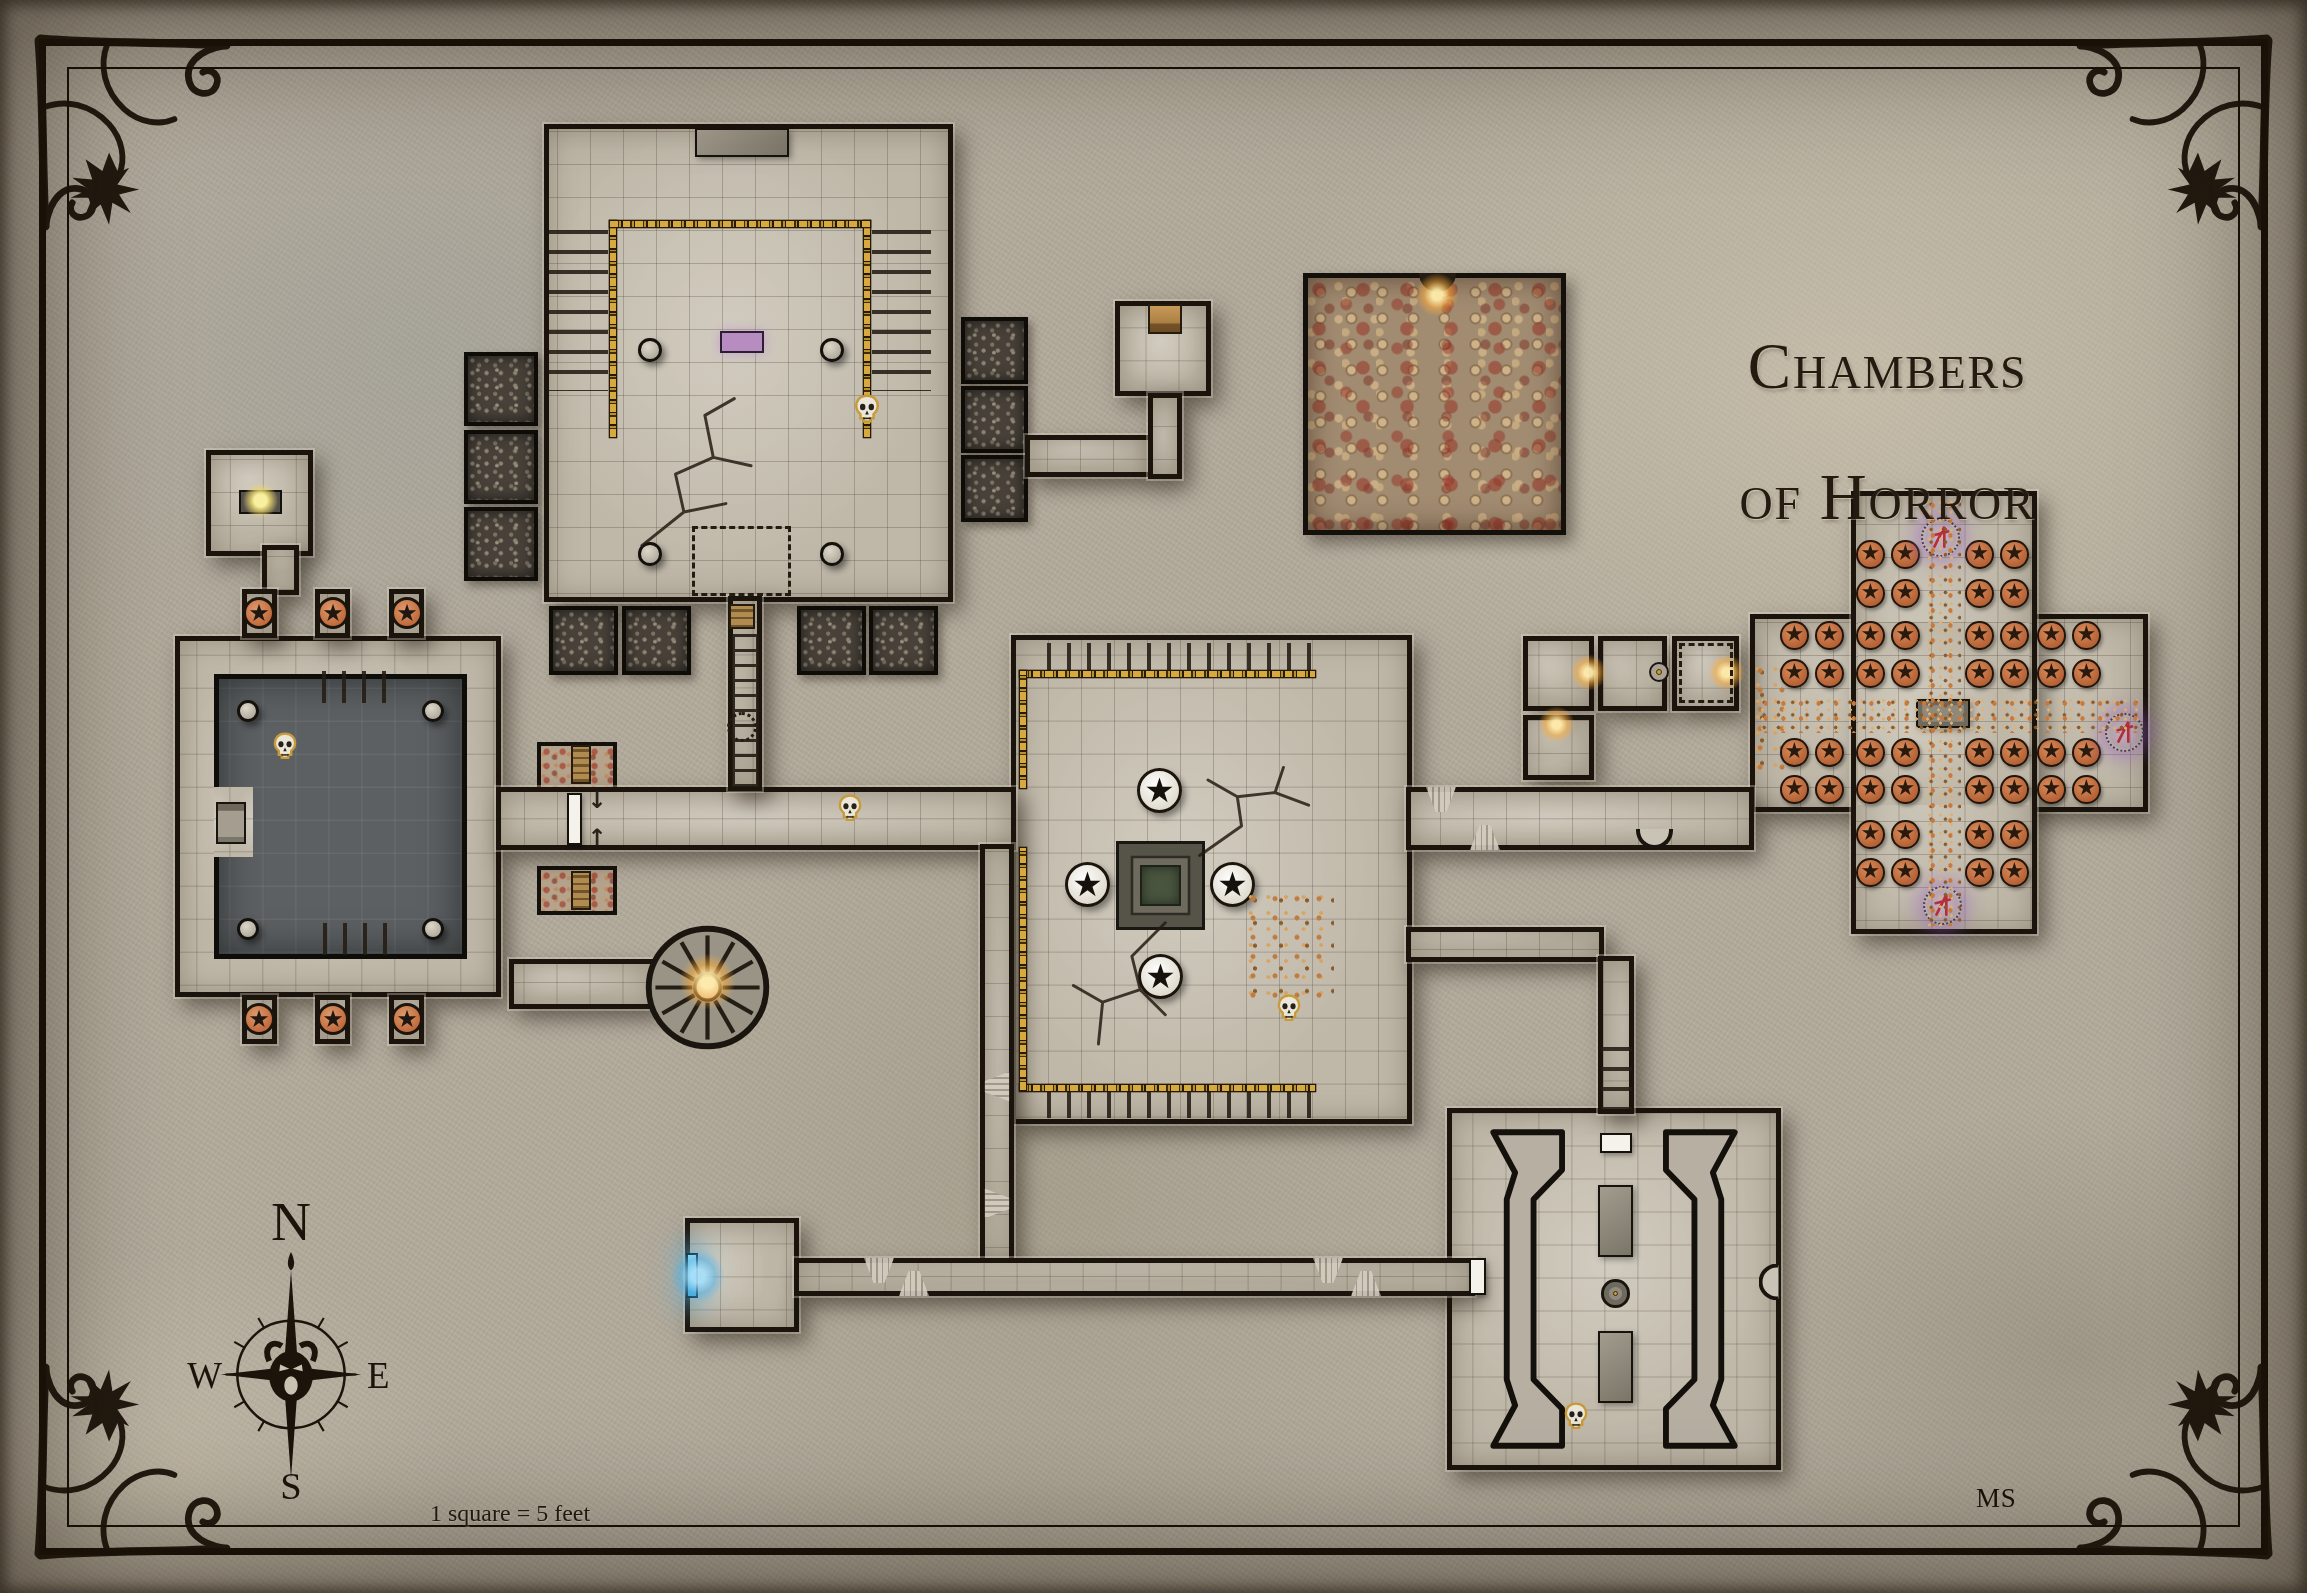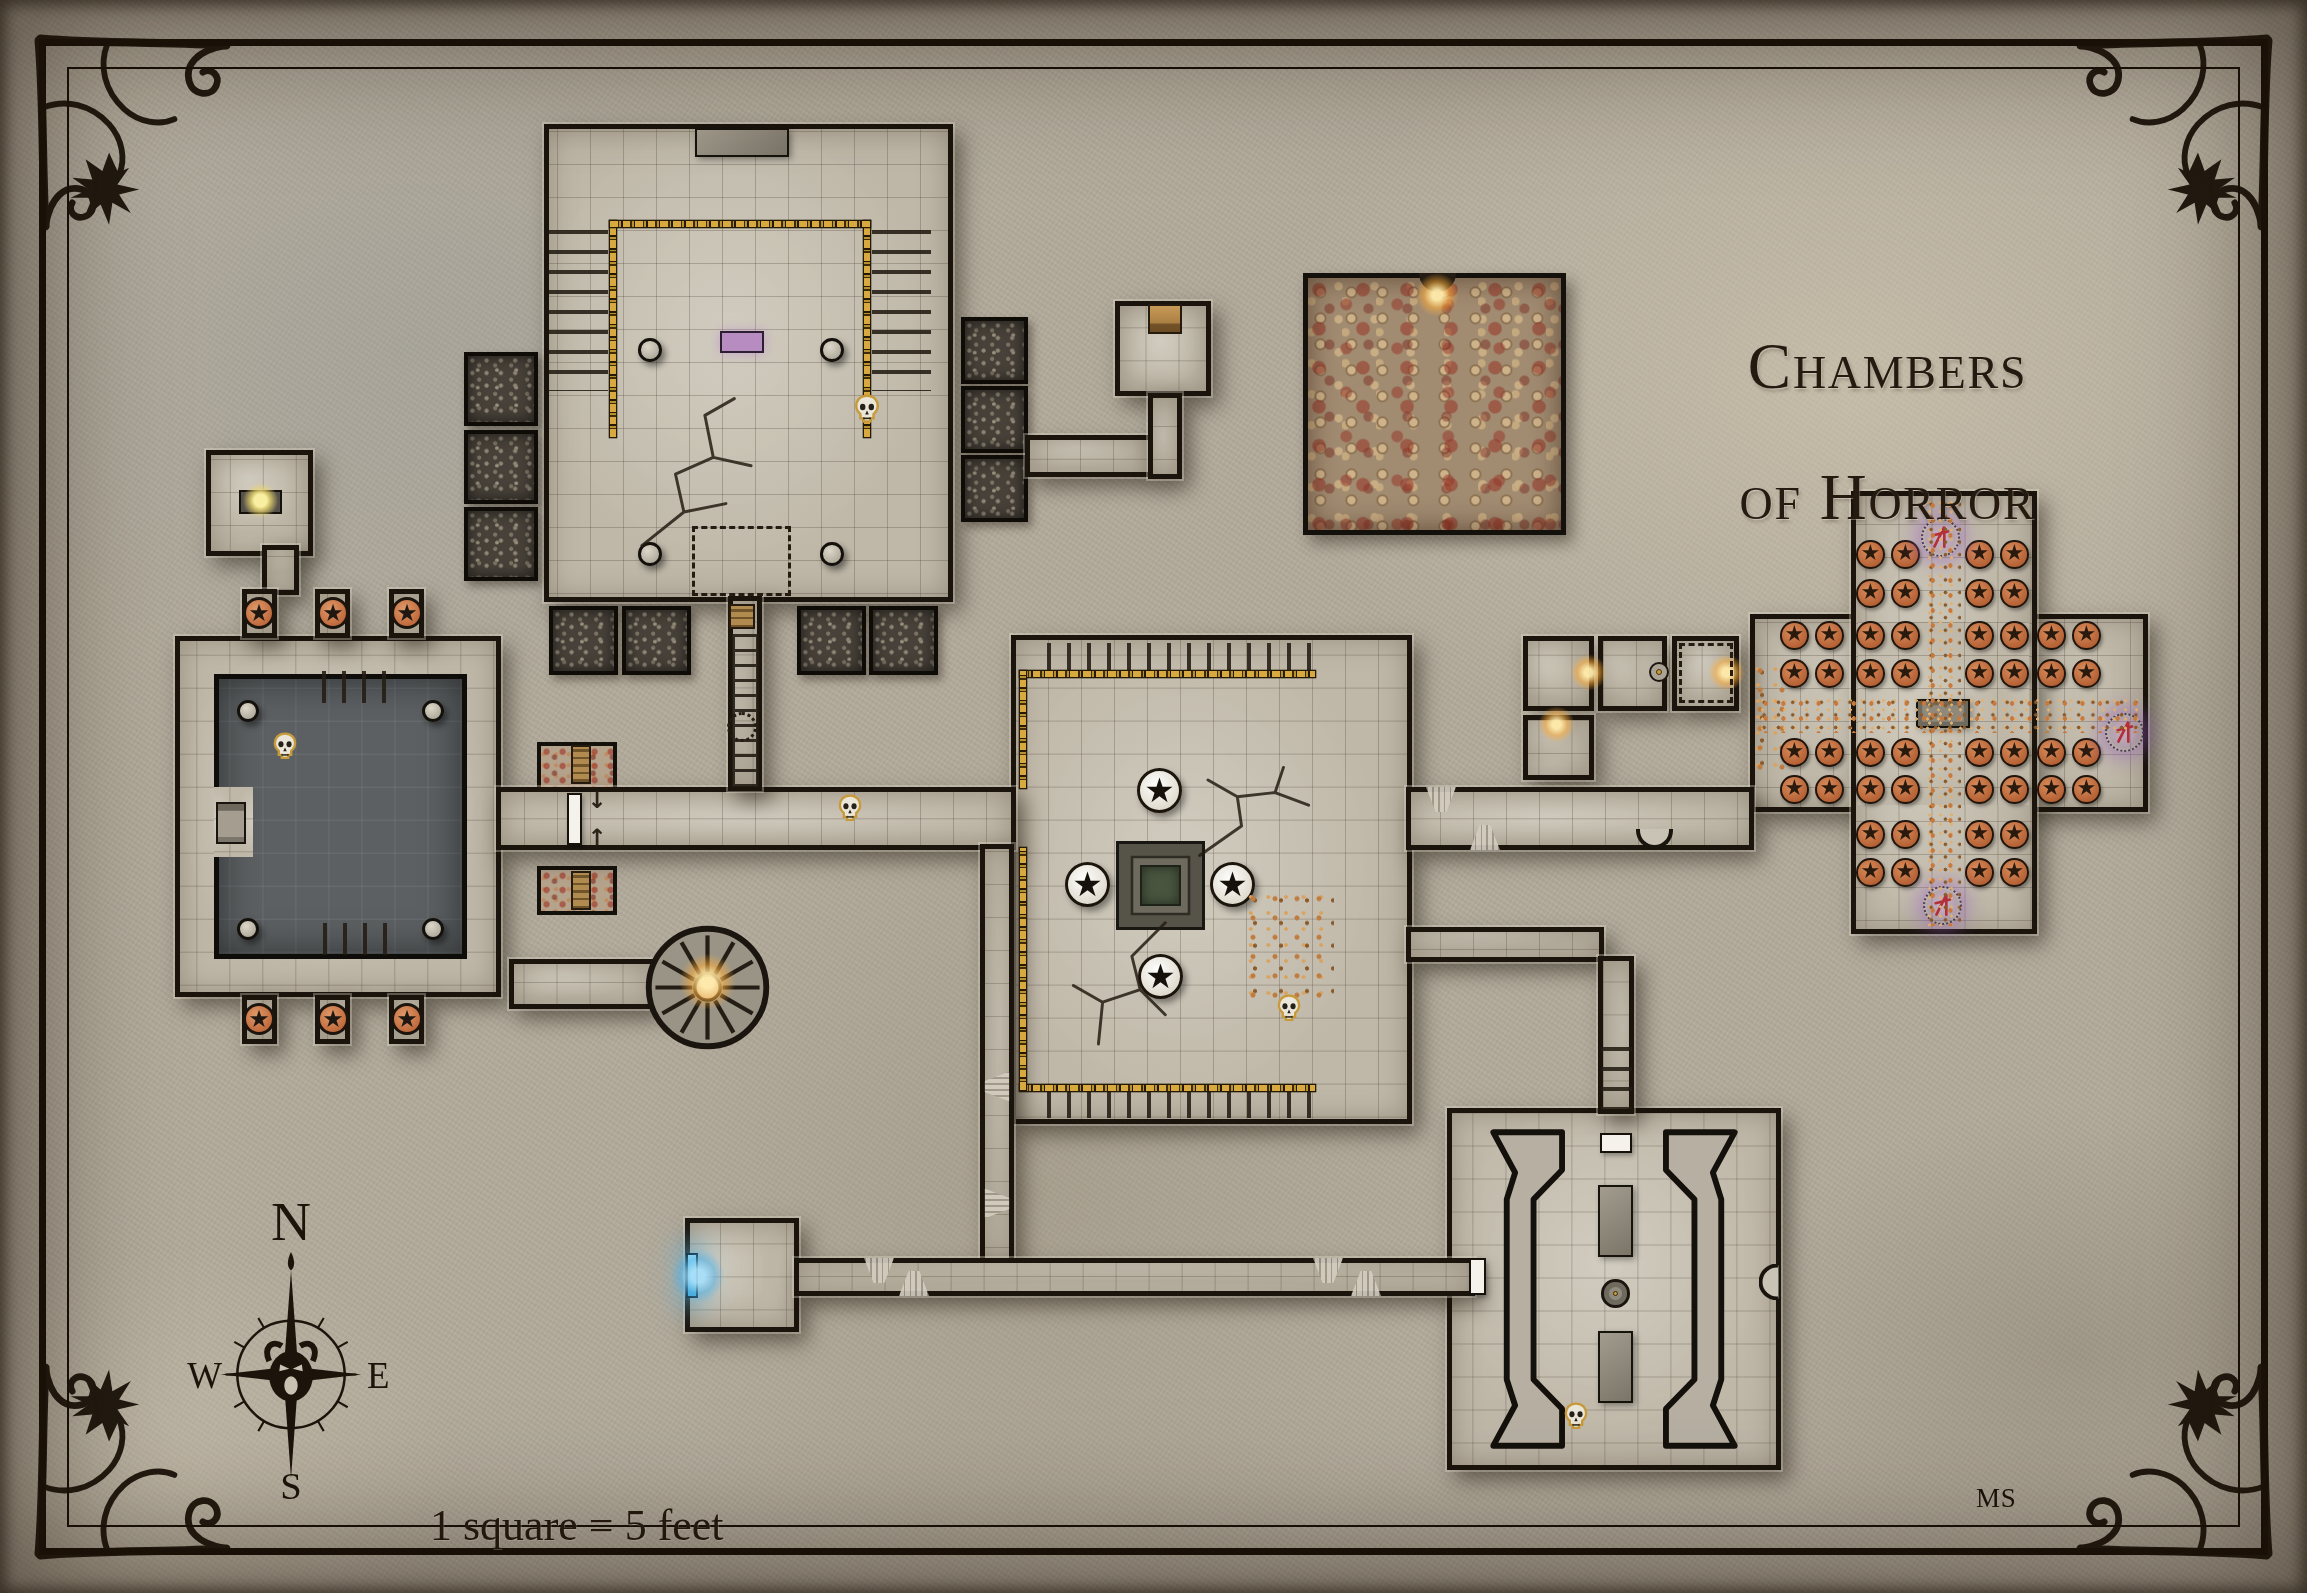--- a/index.html
+++ b/index.html
@@ -24,21 +24,21 @@
   .c-tl{left:32px;top:32px;}
   .c-tr{right:32px;top:32px;transform:scaleX(-1);}
   .c-bl{left:32px;bottom:32px;transform:scaleY(-1);}
   .c-br{right:32px;bottom:32px;transform:scale(-1,-1);}
   
   .title{position:absolute;font-variant:small-caps;color:#241a10;text-align:center;
     text-shadow:0.8px 0.8px 0 rgba(245,238,220,.35), 1.7px 2.5px 3.4px rgba(40,25,10,.25);letter-spacing:1.7px;}
   #t1{left:1686px;top:176px;width:403px;font-size:87px;}
   #t2{left:1686px;top:329px;width:403px;font-size:65px;}
   #t3{left:1686px;top:460px;width:403px;font-size:65px;}
-  #scale{position:absolute;left:430px;top:1500px;font-size:44px;color:#241a10;
+  #scale{position:absolute;left:430px;top:1500px;font-size:24px;color:#241a10;
     text-shadow:0.8px 0.8px 0 rgba(245,238,220,.3);}
   #sig{position:absolute;left:1976px;top:1483px;font-size:27px;color:#1a1209;font-variant:small-caps;letter-spacing:0.8px;}
   #compass{position:absolute;left:186px;top:1190px;width:210px;height:312px;}
   
   .me{position:absolute;box-sizing:border-box;}
   .floor,.patch{background-color:#cbc5b7;background-origin:border-box;
     background-image:
       linear-gradient(rgba(82,72,58,.3) 1.3px, transparent 1.3px),
       linear-gradient(90deg, rgba(82,72,58,.3) 1.3px, transparent 1.3px),
       radial-gradient(closest-side, rgba(255,255,255,.12), rgba(120,105,82,.14));

